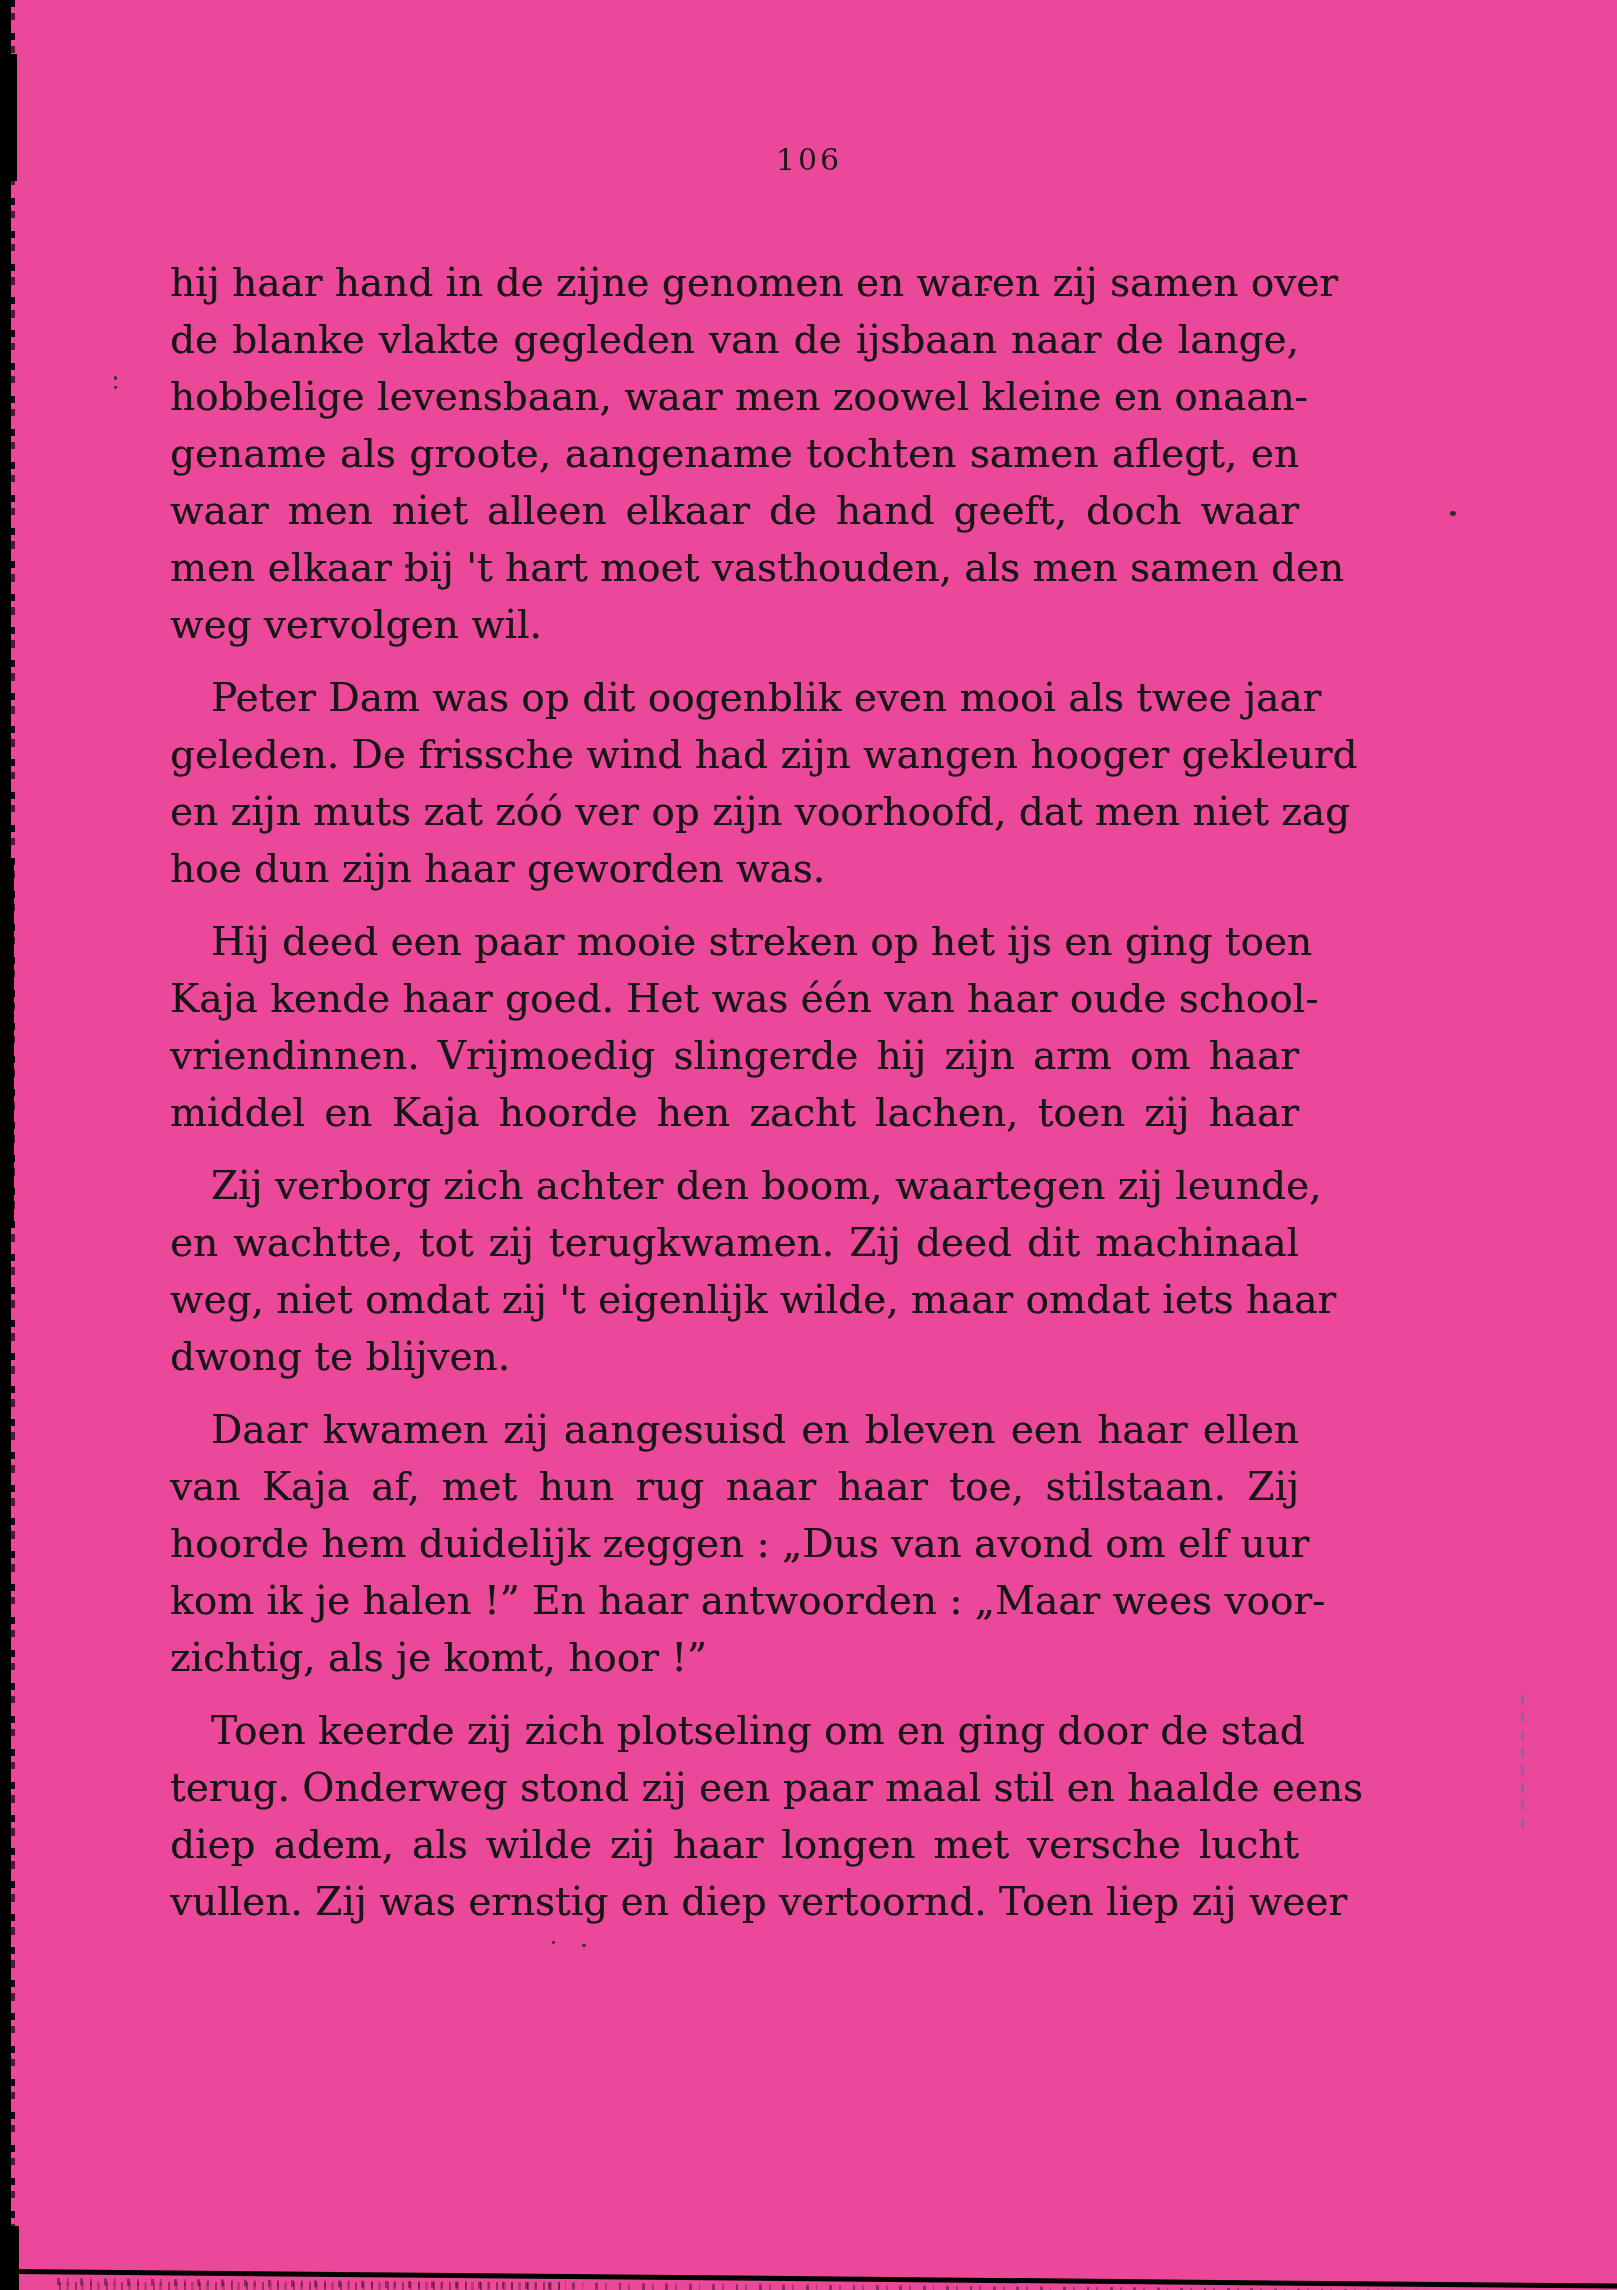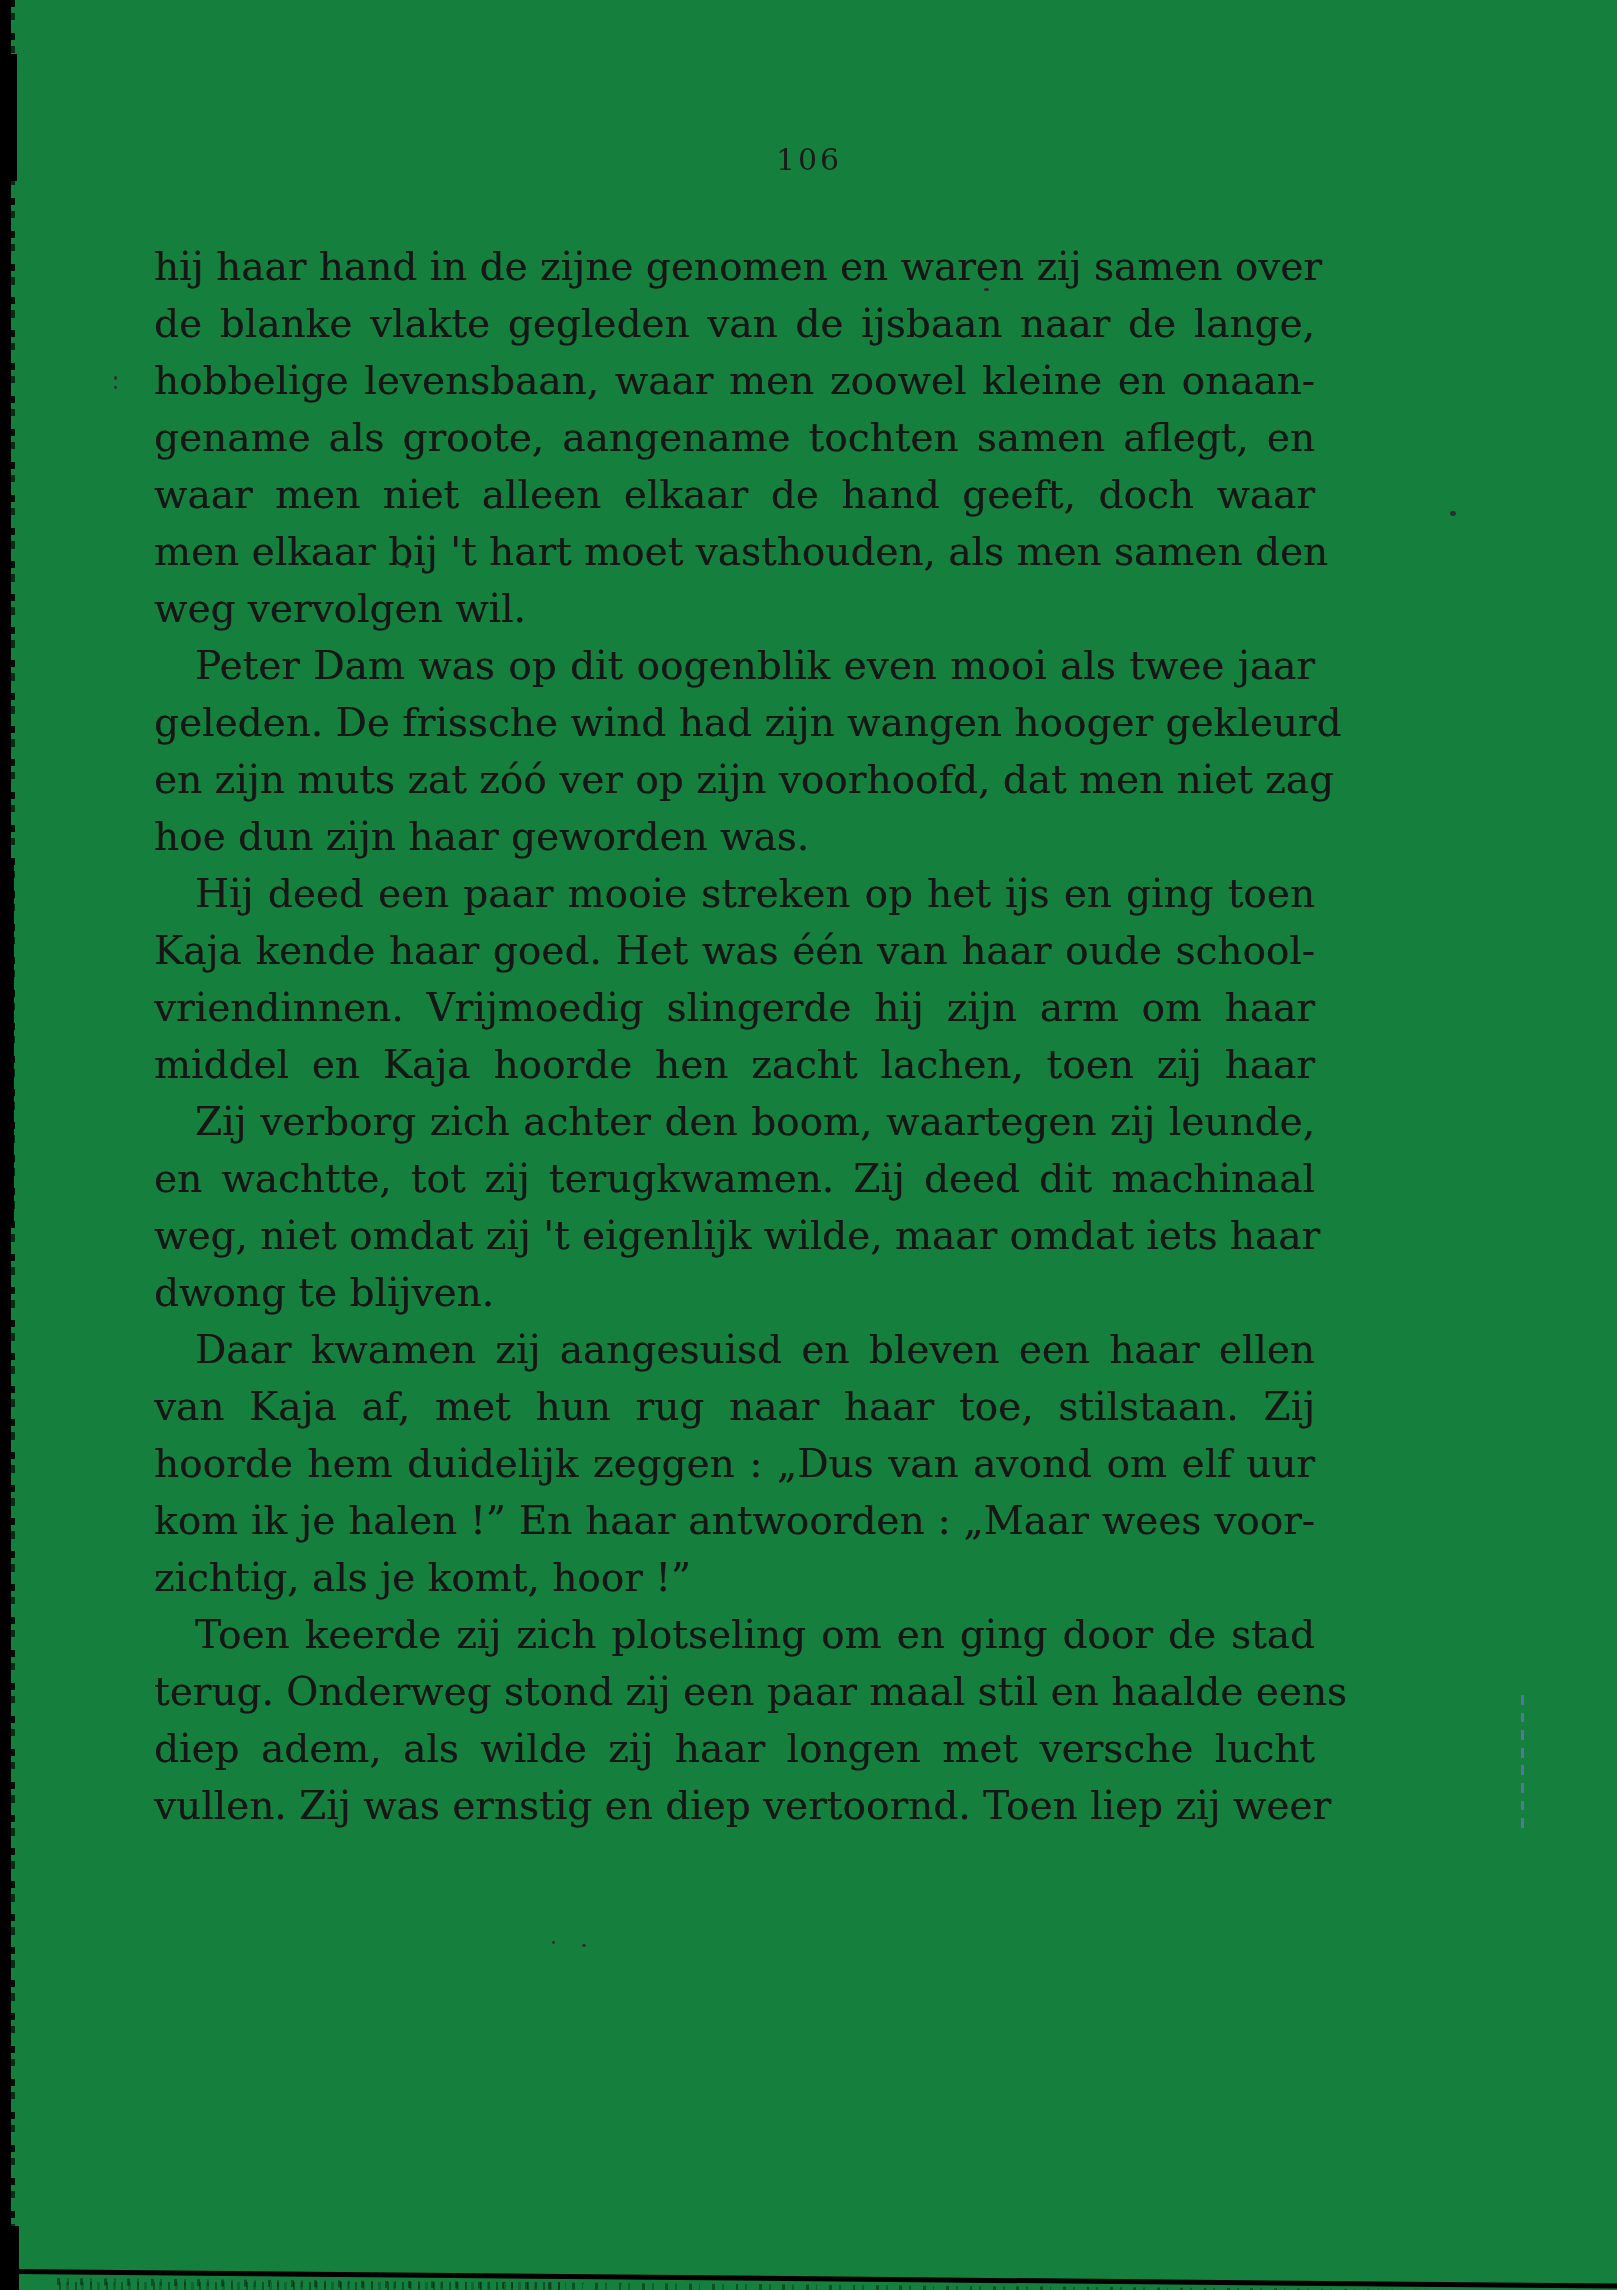--- a/index.html
+++ b/index.html
@@ -7,21 +7,21 @@
     padding: 0;
     background: #ffffff;
     width: 1618px;
     height: 2291px;
     overflow: hidden;
   }
   .page {
     position: relative;
     width: 1618px;
     height: 2291px;
-    background: #15803d;
+    background: #ec4899;
     font-family: "DejaVu Serif", "Liberation Serif", serif;
     color: #161616;
   }
   
   .page-number {
     position: absolute;
     left: 0;
     top: 142px;
     width: 1618px;
     text-align: center;
@@ -32,21 +32,21 @@
   
   .text-block {
     position: absolute;
     left: 154px;
     top: 238px;
     width: 1161px;
     font-size: 39px;
     color: #161616;
     text-shadow: 0.3px 0.3px 0.4px rgba(20,20,20,0.55);
   }
-  .paragraph { margin: 0; padding: 0; }
+  .paragraph { margin: 16px; padding: 0; }
   .line {
     height: 57px;
     line-height: 57px;
     white-space: nowrap;
     text-align: justify;
     text-align-last: justify;
     text-justify: inter-word;
   }
   .line-last {
     text-align: left;

